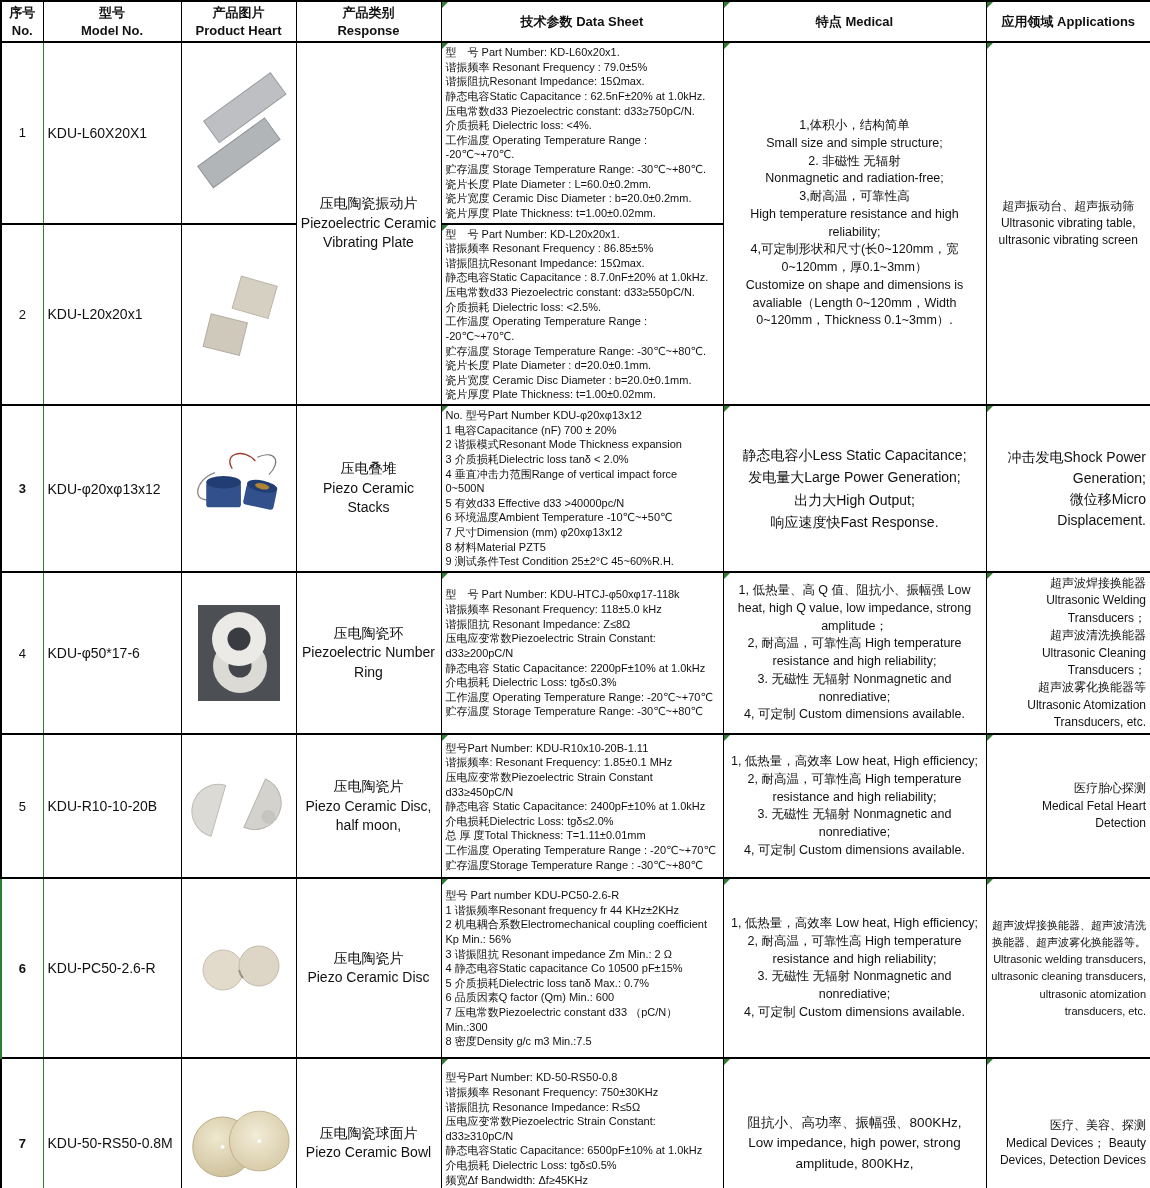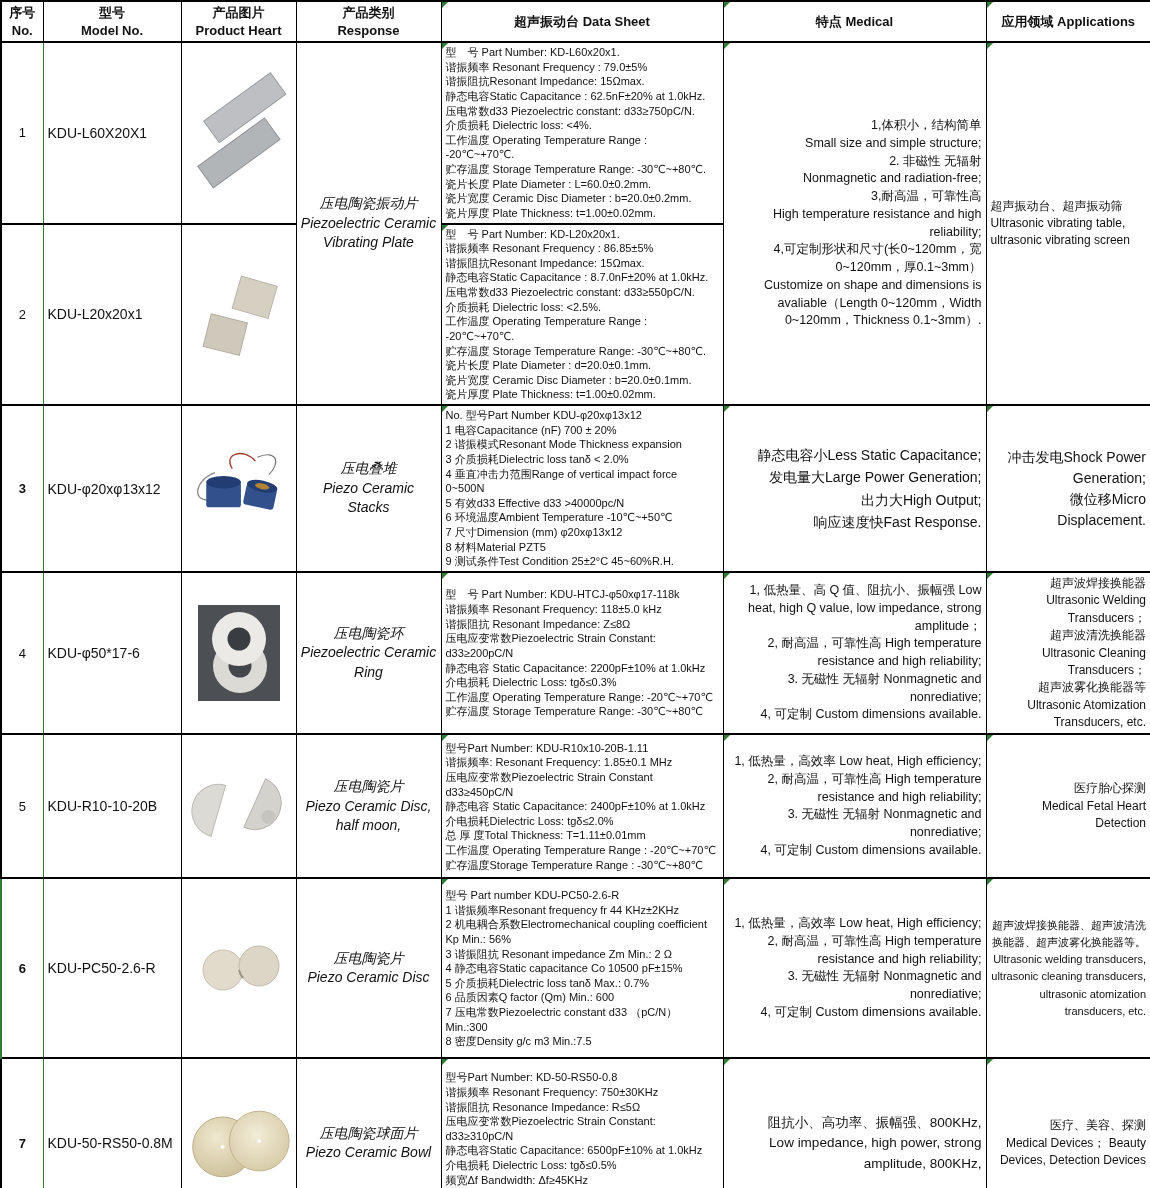--- a/index.html
+++ b/index.html
@@ -13,29 +13,29 @@
   col.c1{width:42px} col.c2{width:138px} col.c3{width:115px} col.c4{width:145px}
   col.c5{width:282px} col.c6{width:263px} col.c7{width:165px}
   
   tr.hr{height:40px} tr.r1{height:172px} tr.r2{height:172px} tr.r3{height:160px}
   tr.r4{height:150px} tr.r5{height:144px} tr.r6{height:180px} tr.r7{height:170px}
   .no{text-align:center;font-size:13px;}
   .bold{font-weight:bold;}
   .model{font-size:14px;white-space:pre-line;}
   .img{text-align:center;}
   .img .photo{display:flex;align-items:center;justify-content:center;}
-  .cat{text-align:center;font-size:14px;line-height:1.4;white-space:pre-line;font-style:italic;}
+  .cat{text-align:center;font-size:14px;line-height:1.4;white-space:pre-line;}
   .ds{font-size:11px;line-height:1.33;text-align:left;white-space:pre-line;vertical-align:middle;}
-  .feat{font-size:12.5px;line-height:1.42;text-align:right;white-space:pre-line;}
+  .feat{font-size:12.5px;line-height:1.42;text-align:center;white-space:pre-line;}
   .feat.big{font-size:14px;line-height:1.6;}
   .feat.md{font-size:13.5px;line-height:1.5;}
   .app{font-size:12px;line-height:1.45;text-align:right;white-space:pre-line;}
   .app.big{font-size:14px;line-height:1.5;}
   .app.md{font-size:11px;line-height:1.55;}
-  .app.center{text-align:left;}
+  .app.center{text-align:center;}
   
   td.gR{border-right-color:#2e7d32;}
   tr.r6 td.gL{border-left:2px solid #2e7d32;}
   .ct::before{content:'';position:absolute;top:0;left:0;width:0;height:0;
     border-top:6px solid #2e7d32;border-right:6px solid transparent;}
   svg{display:block;}
 </style>
 </head>
 <body>
 
@@ -52,21 +52,21 @@
   <thead>
     <tr class="hr">
       <th>序号
 No.</th>
       <th>型号
 Model No.</th>
       <th>产品图片
 Product Heart</th>
       <th>产品类别
 Response</th>
-      <th class="ct">超声振动台 Data Sheet</th>
+      <th class="ct">技术参数 Data Sheet</th>
       <th class="ct">特点 Medical</th>
       <th class="ct">应用领域 Applications</th>
     </tr>
   </thead>
   <tbody>
 
     <tr class="r1">
       <td class="no gR">1</td>
       <td class="model">KDU-L60X20X1</td>
       <td class="img">
@@ -179,21 +179,21 @@
           <svg width="84" height="98" viewBox="0 0 84 98">
             <rect x="1" y="1" width="82" height="96" fill="#4c5055"></rect>
             <circle cx="43" cy="62" r="27" fill="#dcdad5"></circle>
             <circle cx="43" cy="62" r="11.5" fill="#43464a"></circle>
             <circle cx="42" cy="35" r="27" fill="#eceae6"></circle>
             <circle cx="42" cy="35" r="11.5" fill="#393c40"></circle>
           </svg>
         </div>
       </td>
       <td class="cat">压电陶瓷环
-Piezoelectric Ceramic
+Piezoelectric Number
 Ring</td>
       <td class="ds ct">型　号 Part Number:  KDU-HTCJ-φ50xφ17-118k
 谐振频率 Resonant Frequency:   118±5.0 kHz
 谐振阻抗 Resonant Impedance:   Z≤8Ω
 压电应变常数Piezoelectric Strain Constant:   d33≥200pC/N
 静态电容  Static Capacitance:   2200pF±10% at 1.0kHz
 介电损耗 Dielectric Loss:   tgδ≤0.3%
 工作温度  Operating Temperature Range:   -20℃~+70℃
 贮存温度  Storage Temperature Range:   -30℃~+80℃</td>
       <td class="feat ct">1, 低热量、高 Q 值、阻抗小、振幅强 Low heat, high Q value, low impedance, strong amplitude；

